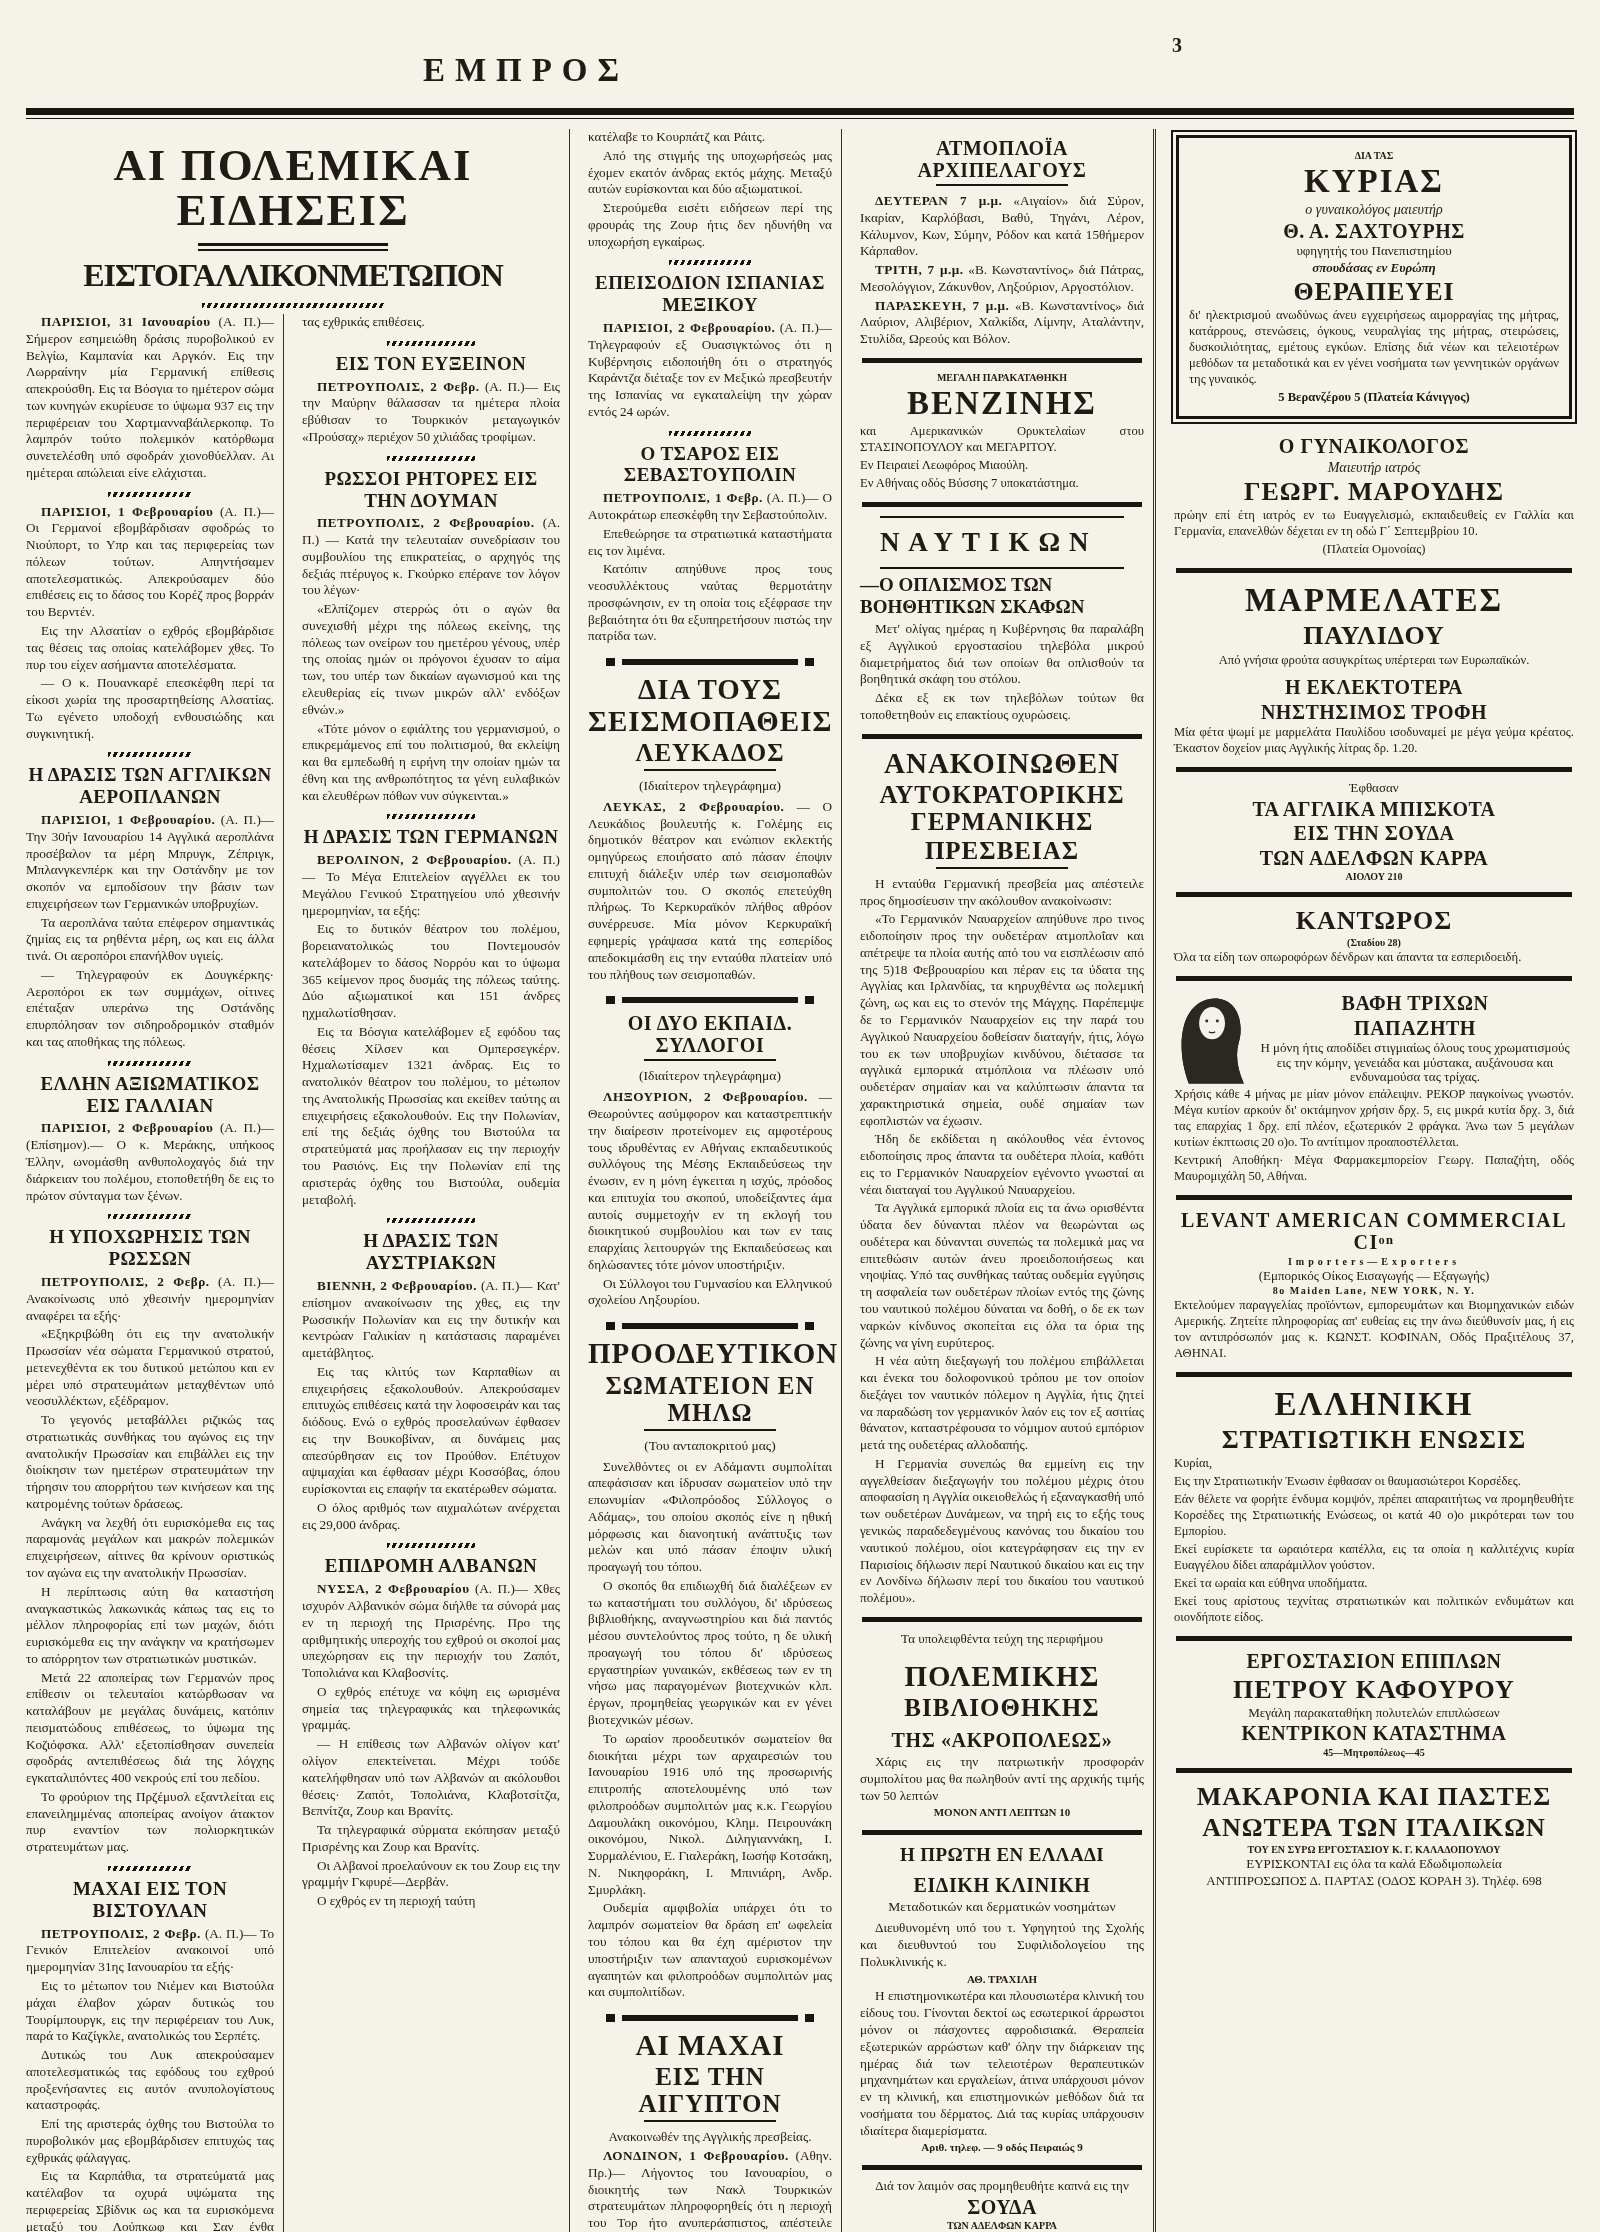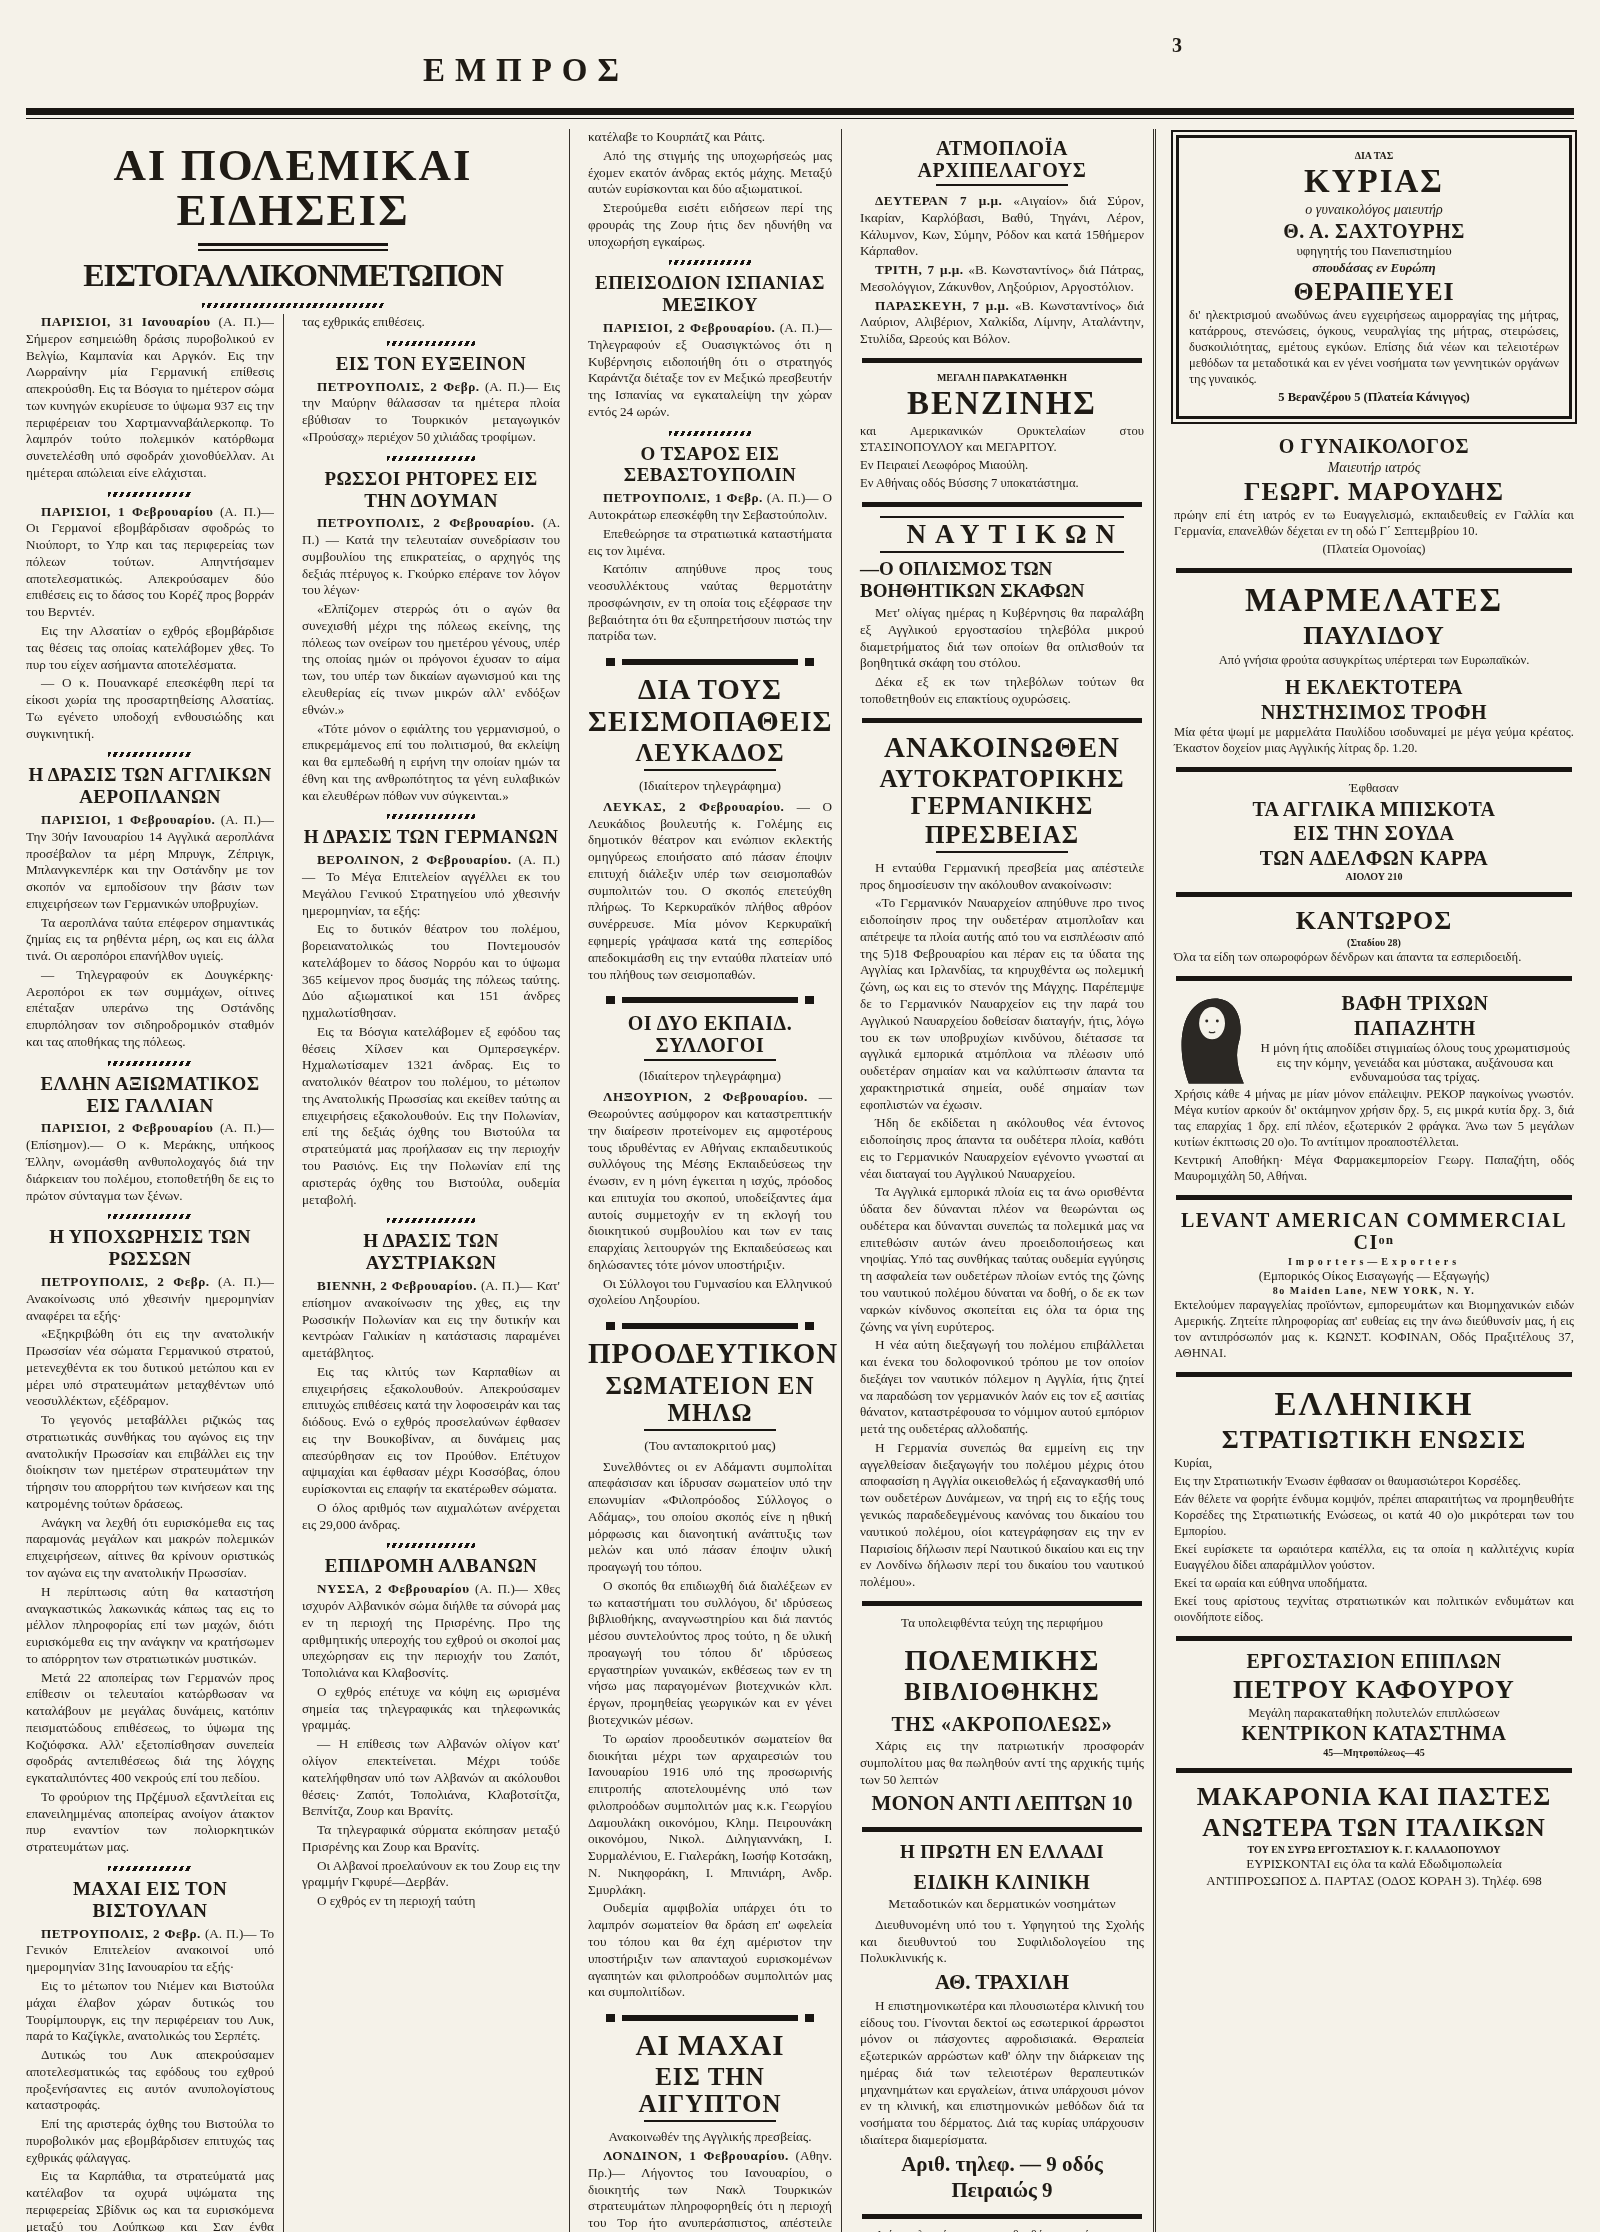--- a/index.html
+++ b/index.html
@@ -27,28 +27,28 @@
   
   .lead-title{font-size:45px;font-weight:bold;text-align:center;letter-spacing:2px;margin-top:14px;line-height:1;}
   .lead-rule{width:190px;height:3px;border-top:3px solid #191612;border-bottom:2px solid #191612;margin:10px auto 8px;}
   .lead-sub{font-size:32px;font-weight:bold;text-align:center;word-spacing:-7px;letter-spacing:-1px;line-height:1;}
   .lead-wavy{height:5px;width:34%;margin:12px auto 6px;background:repeating-linear-gradient(115deg,#191612 0 3px,transparent 3px 6px);}
   
   .article{margin-bottom:4px;}
   .para{font-size:13.2px;line-height:1.27;margin:0 0 2px;text-indent:15px;text-align:justify;}
   .para.ni{text-indent:0;}
   .para.pc{text-align:center;text-indent:0;}
-  .para.pbig{font-size:21px;font-weight:bold;}
+  .para.pbig{font-size:11px;font-weight:bold;}
   .dl{letter-spacing:.5px;}
   .h-m{font-size:19px;font-weight:bold;text-align:center;letter-spacing:.4px;margin:6px 0 4px;line-height:1.15;font-family:Liberation Serif, serif;}
   .h-l{font-size:20px;font-weight:bold;text-align:center;letter-spacing:.6px;margin:8px 0 3px;line-height:1.1;}
   .h-xl{font-size:29px;font-weight:bold;text-align:center;letter-spacing:1px;margin:8px 0 2px;line-height:1.08;}
   .h-xl2{font-size:25px;font-weight:bold;text-align:center;letter-spacing:1px;margin:0 0 2px;line-height:1.08;}
-  .h-nav{font-size:27px;font-weight:bold;text-align:right;letter-spacing:9px;margin:8px auto 4px;
-    border-top:2px solid #191612;border-bottom:2px solid #191612;width:86%;padding:1px 0;}
+  .h-nav{font-size:27px;font-weight:bold;text-align:left;letter-spacing:9px;margin:8px auto 4px;
+    border-top:2px solid #191612;border-bottom:2px solid #191612;width:86%;padding:9px 0;}
   .h-underline{width:132px;border-top:2px solid #191612;margin:3px auto 7px;}
   .note{text-align:center;font-size:13.5px;margin:1px 0 5px;}
   .subhead{font-size:19px;font-weight:bold;margin:5px 0 3px;text-align:left;}
   .kicker{text-align:center;font-size:13px;margin:4px 0 14px;}
   .rule-fancy{height:6px;background:#191612;width:72%;margin:14px auto 9px;position:relative;}
   .rule-fancy::before,.rule-fancy::after{content:"";position:absolute;top:-1px;width:9px;height:8px;background:#191612;}
   .rule-fancy::before{left:-16px;}.rule-fancy::after{right:-16px;}
   .rule-wavy{height:5px;width:34%;margin:10px auto 7px;background:repeating-linear-gradient(115deg,#191612 0 3px,transparent 3px 6px);}
   .rule-bar{height:4px;background:#191612;margin:10px 2px 9px;border-top:1px solid #191612;}
   

